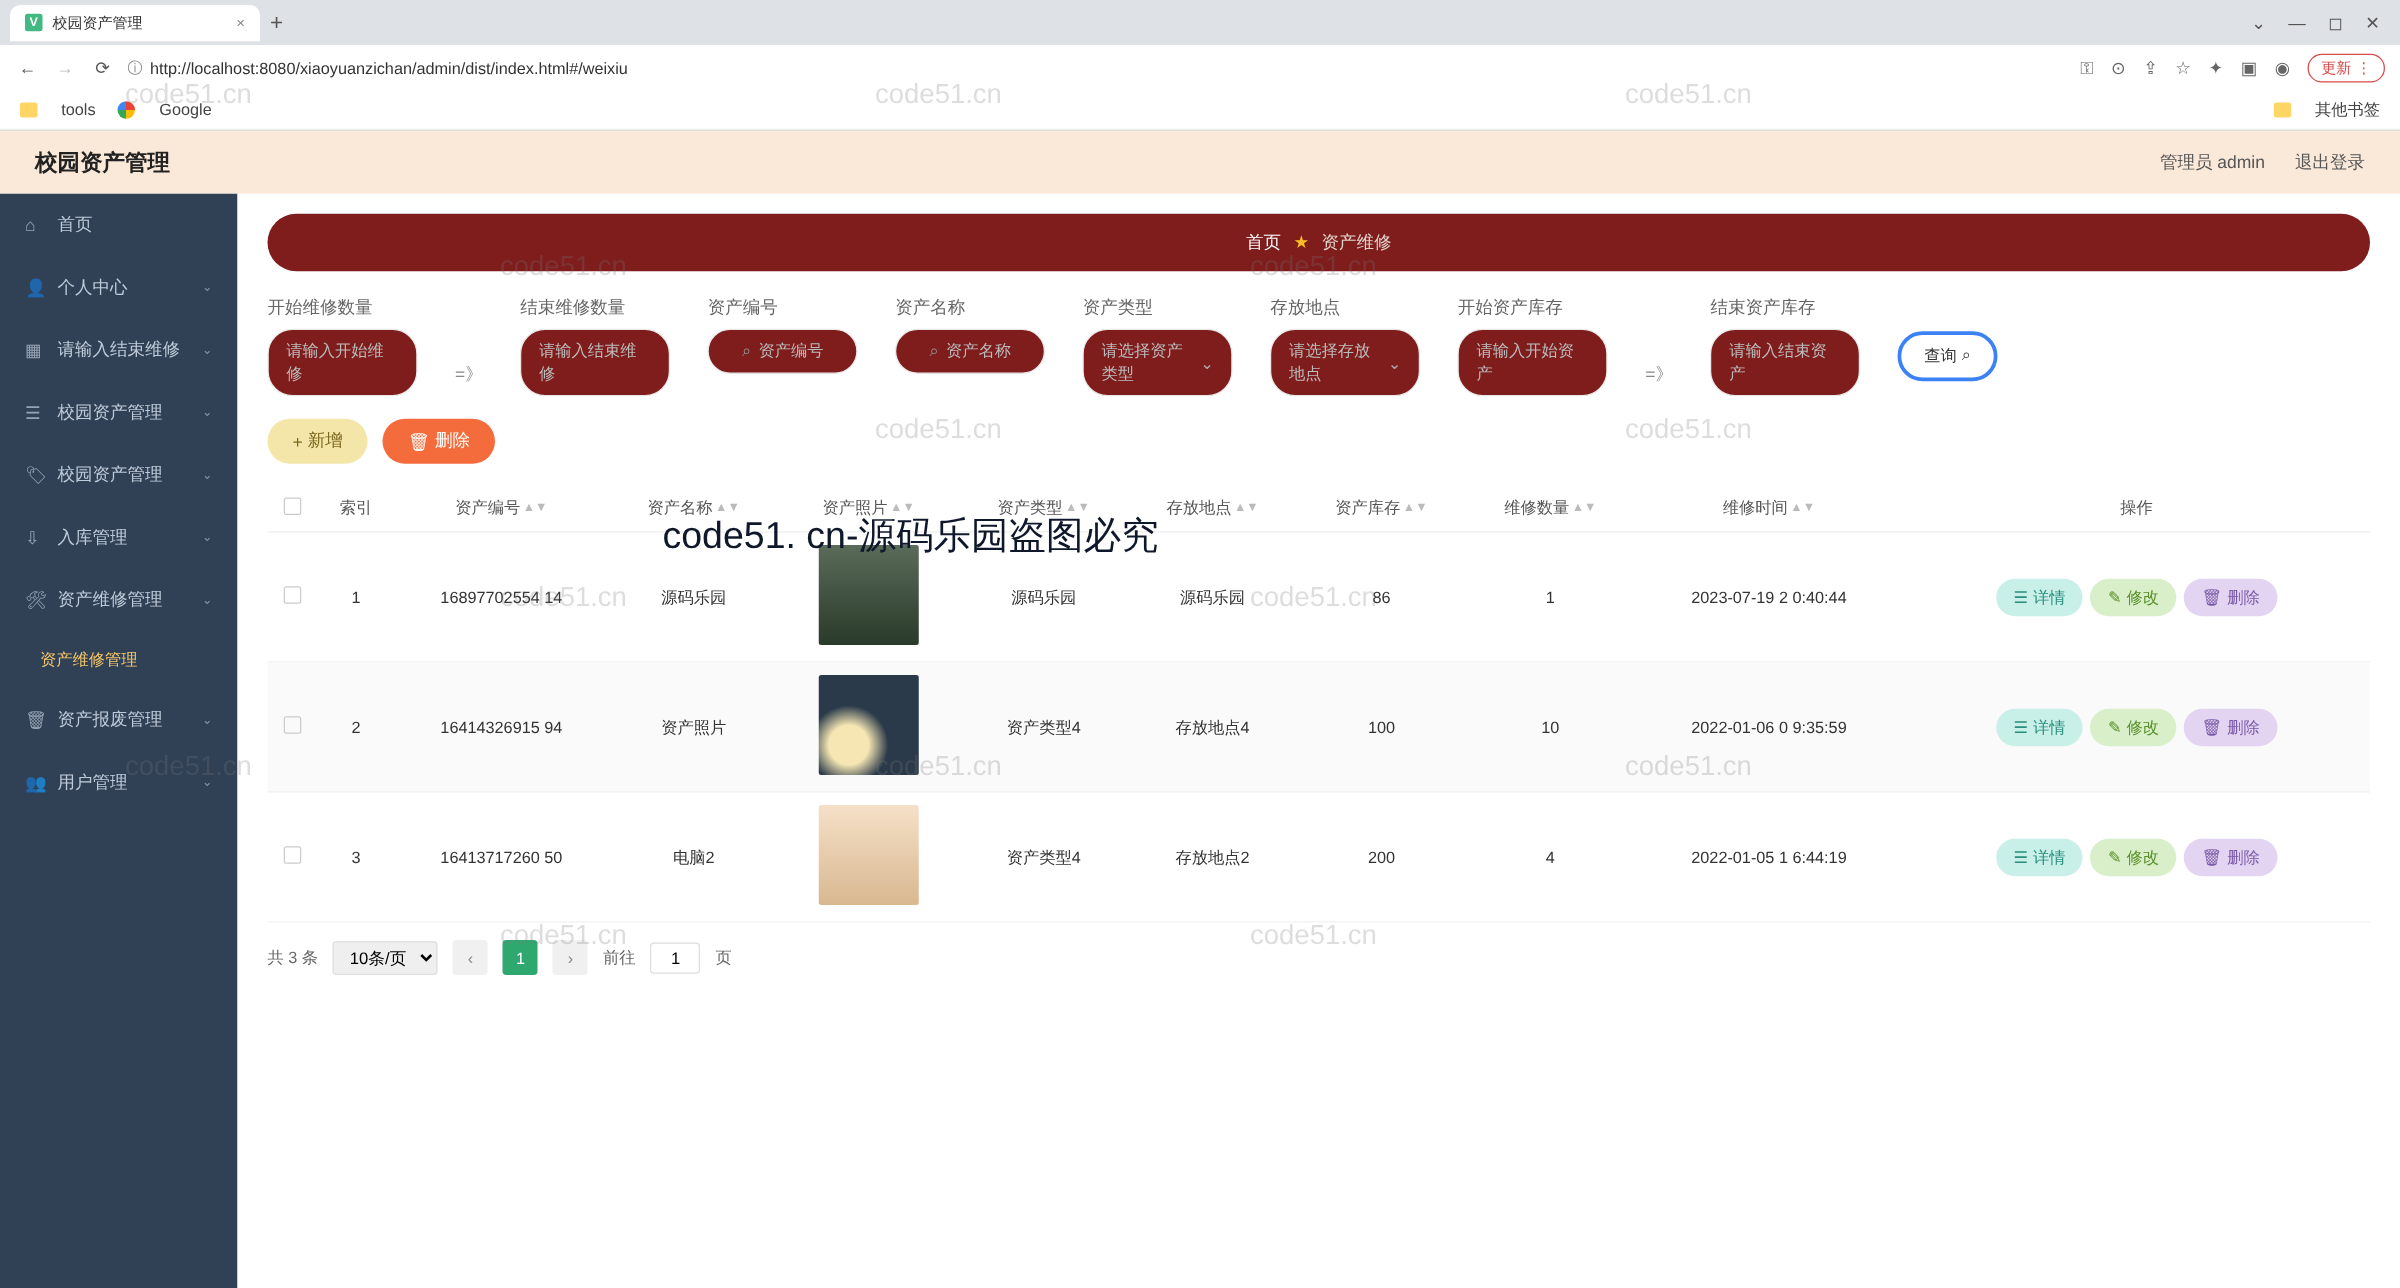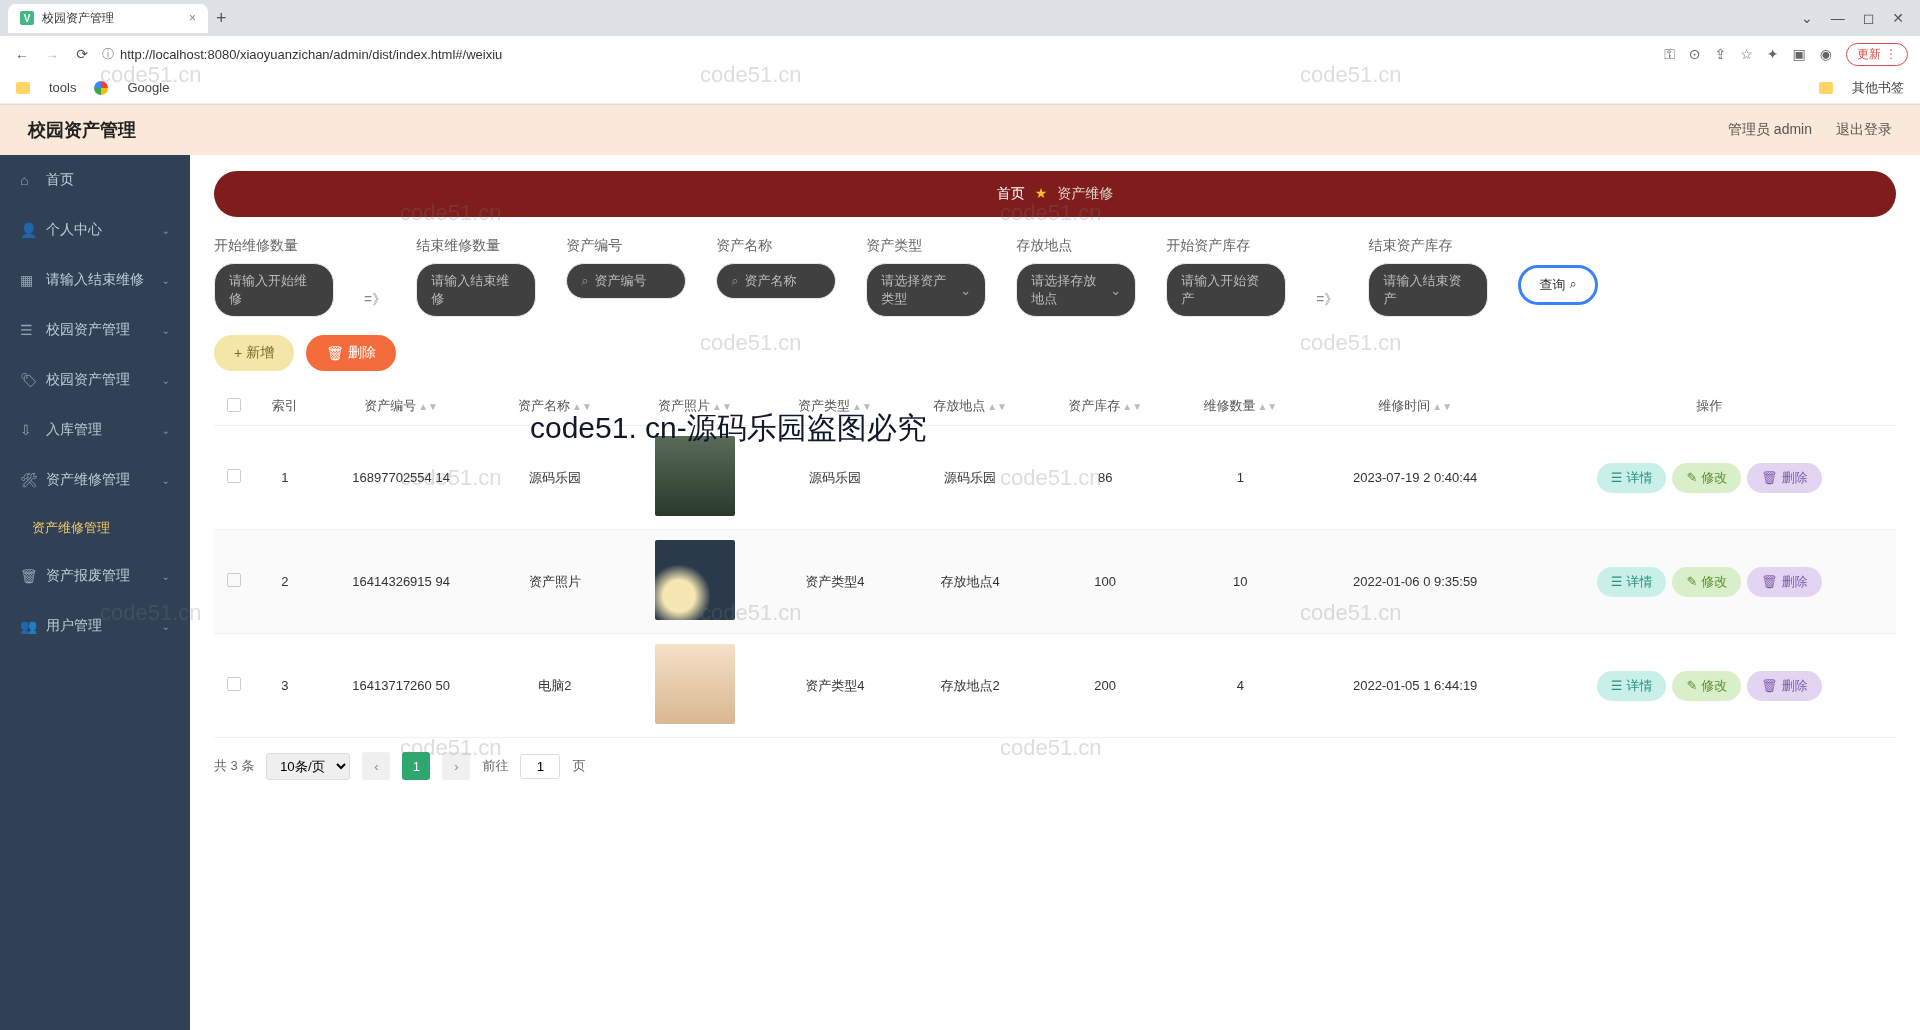--- a/index.html
+++ b/index.html
@@ -46,21 +46,21 @@
 
 .content { flex: 1; padding: 16px 24px; overflow-y: auto; background: #fff; }
 .breadcrumb { background: #7f1d1d; color: #fff; border-radius: 28px; padding: 14px 20px; text-align: center; margin-bottom: 20px; }
 .breadcrumb .home { color: #fff; }
 .breadcrumb .star { color: #fbbf24; margin: 0 6px; }
 .breadcrumb .current { color: #e0d4ca; }
 
 .search-row { display: flex; flex-wrap: wrap; gap: 18px 30px; align-items: flex-start; margin-bottom: 18px; }
 .search-group { display: flex; flex-direction: column; gap: 8px; }
 .search-label { font-size: 14px; color: #666; }
-.search-input { border: 1px solid #e8e8e8; border-radius: 20px; padding: 8px 14px; width: 120px; font-size: 13px; color: #999; background: #404040; display: flex; align-items: center; gap: 6px; }
+.search-input { border: 1px solid #e8e8e8; border-radius: 20px; padding: 8px 14px; width: 120px; font-size: 13px; color: #999; background: #7f1d1d; display: flex; align-items: center; gap: 6px; justify-content: center; }
 .search-input.select::after { content: "⌄"; margin-left: auto; color: #aaa; }
 .range-arrow { align-self: flex-end; padding-bottom: 8px; color: #888; font-size: 14px; }
 .search-btn { border: 3px solid #3b82f6; border-radius: 20px; padding: 8px 18px; font-size: 13px; cursor: pointer; align-self: flex-start; margin-top: 28px; display: flex; align-items: flex-start; gap: 4px;}
 
 .action-row { display: flex; gap: 12px; margin-bottom: 16px; }
 .btn { border: none; border-radius: 20px; padding: 9px 20px; font-size: 14px; cursor: pointer; display: flex; align-items: center; gap: 4px; }
 .btn-add { background: #f4e6a8; color: #7a6a1f; }
 .btn-del { background: #f56c3c; color: #fff; }
 
 

